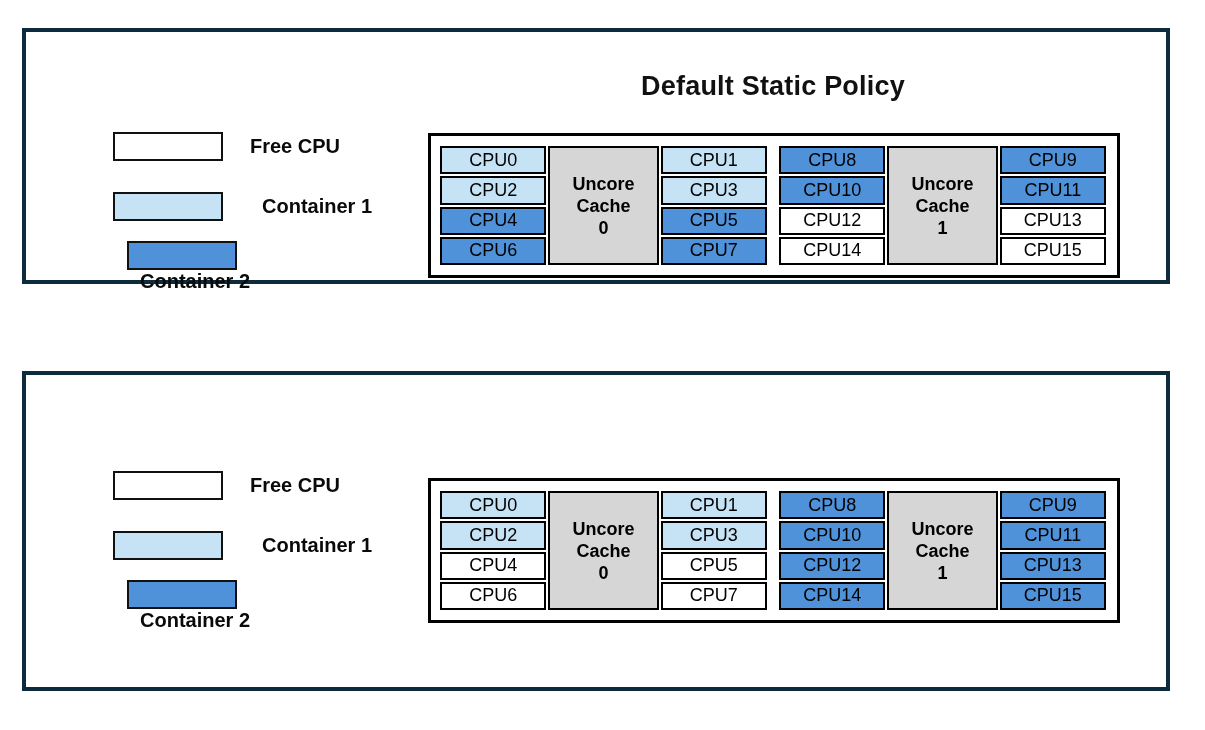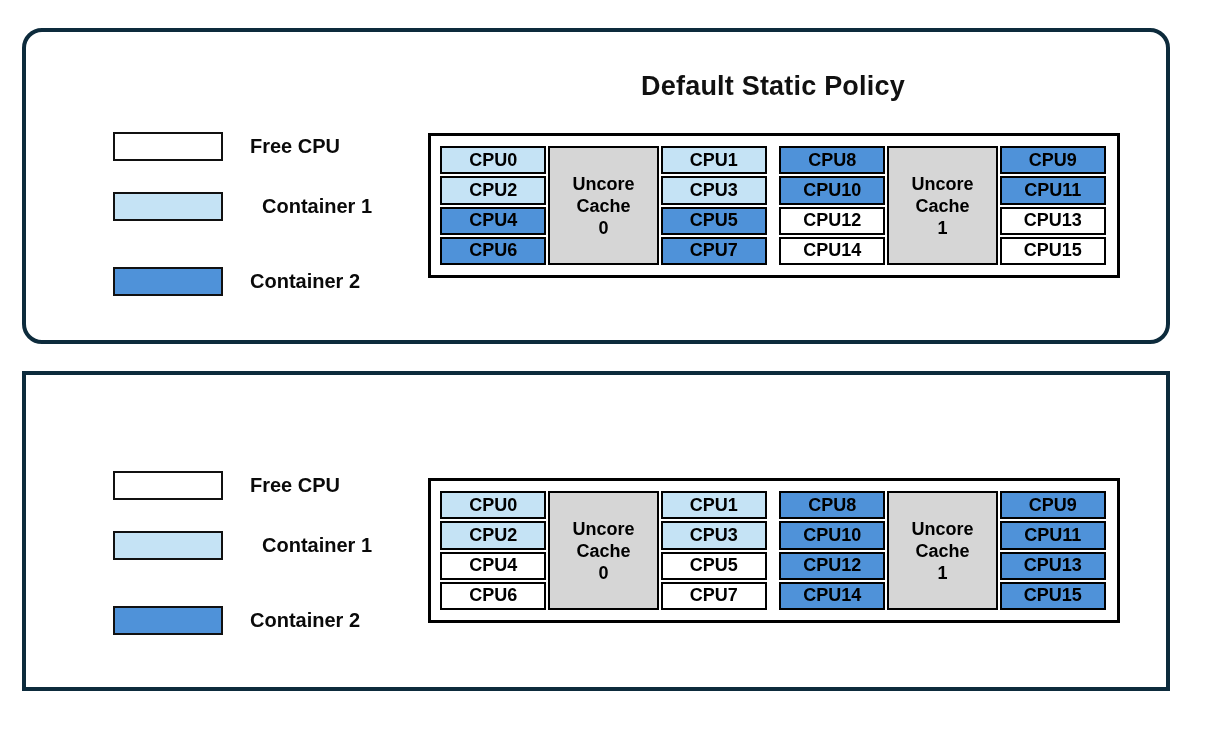--- a/index.html
+++ b/index.html
@@ -18,59 +18,59 @@
     font-family:"Liberation Sans", sans-serif;
     color:var(--ink);
     position:relative;
     overflow:hidden;
   }
   .panel{
     position:absolute; left:22px; width:1148px;
     border:4px solid var(--panel-border);
     background:#ffffff;
   }
-  #panel-0{ top:28px;  height:316px;border-radius:20px; }
+  #panel-0{ top:28px;  height:256px; }
   #panel-1{ top:371px; height:320px; }
 
   .panel-title{
     position:absolute; left:400px; width:694px; margin:0;
     text-align:center; font-size:27px; font-weight:700;
     letter-spacing:0.2px; color:#111111; white-space:nowrap;
   }
   #panel-0 .panel-title{ top:39px; }
   #panel-1 .panel-title{ top:34px; }
 
   .legend{ position:absolute; left:47px; width:300px; height:150px; }
   #panel-0 .legend{ top:100px; }
   #panel-1 .legend{ top:96px; }
   .legend-row{ position:absolute; left:0; display:flex; align-items:center;padding-left:40px; }
   .legend-row:nth-child(1){ top:0; }
   .legend-row:nth-child(2){ top:60px;gap:12px; }
-  .legend-row:nth-child(3){ top:135px; }
+  .legend-row:nth-child(3){ top:109px;flex-direction:column; }
   .swatch{
     width:110px; height:29px; border:2px solid #111111; display:inline-block;
   }
   .legend-label{
     margin-left:27px; font-size:20px; font-weight:700; white-space:nowrap;
   }
 
   .diagram{
     position:absolute; left:402px; width:692px; height:145px;
     border:3px solid #000000; background:#ffffff;
     display:flex; gap:12px; padding:10px 11px 10px 9px;
   }
   #panel-0 .diagram{ top:101px; }
   #panel-1 .diagram{ top:103px; }
 
   .group{ flex:1; display:flex; gap:2px; min-width:0; }
   .cpu-col{ flex:1; display:flex; flex-direction:column; gap:2px; min-width:0; }
   .cpu-cell{
     flex:1; border:2px solid #000000;
     display:flex; align-items:center; justify-content:center;
-    font-size:18px; font-weight:700; color:#000000; white-space:nowrap;
+    font-size:18px; font-weight:400; color:#000000; white-space:nowrap;
   }
   .cache-box{
     flex:1; border:2px solid #000000; background:var(--cache);
     display:flex; flex-direction:column; align-items:center; justify-content:center;
     font-size:18px; font-weight:700; line-height:22px; color:#000000;
   }
   .type-free{ background:var(--free); }
   .type-c1{ background:var(--c1); }
   .type-c2{ background:var(--c2); }
 </style>

